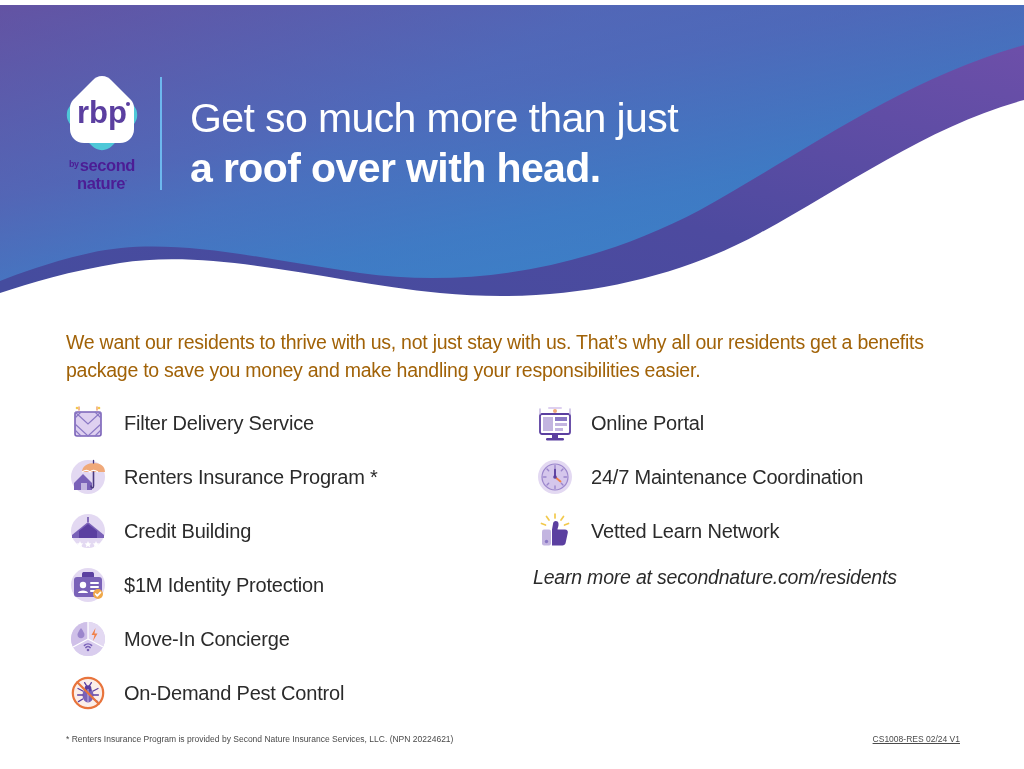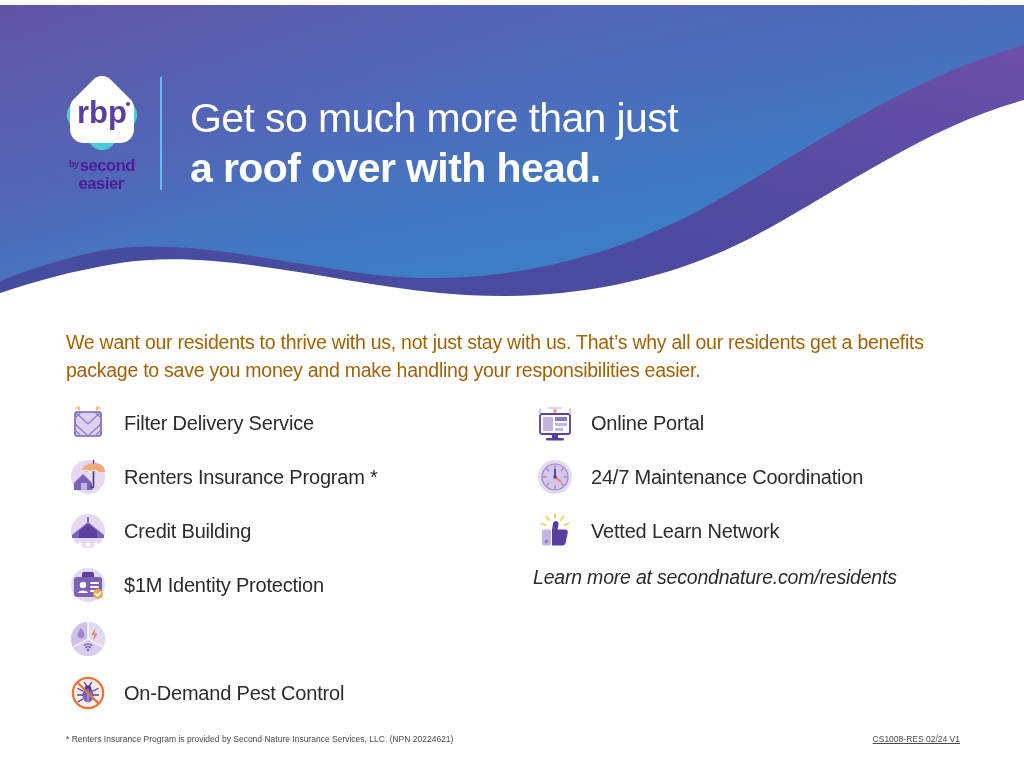--- a/index.html
+++ b/index.html
@@ -240,21 +240,21 @@
                    L12 37 C12 34 13 31 15 29 L35 9 C37 7 40 5 44 5 Z" fill="#ffffff"></path>
           <text x="44" y="52" text-anchor="middle" font-family="Liberation Sans, sans-serif" font-size="31" font-weight="700" fill="#5b3fa0">rbp</text>
           <circle cx="70" cy="33" r="2.0" fill="#5b3fa0"></circle>
         </svg>
       </div>
       <div id="logo-byline">
         <div class="byline-row1">
           <span class="byline-by">by</span><span>second</span>
         </div>
         <div class="byline-row2">
-          <span>easier</span><span class="byline-tm">·</span>
+          <span>nature</span><span class="byline-tm">·</span>
         </div>
       </div>
     </div>
 
     <div id="hero-divider"></div>
 
     <div id="headline">
       <div class="headline-l1">Get so much more than just</div>
       <div class="headline-l2">a roof over with head.</div>
     </div>
@@ -343,20 +343,21 @@
             </g>
             <path d="M13 9 C13 9 9.5 13.5 9.5 15.8 C9.5 17.8 11.1 19.2 13 19.2 C14.9 19.2 16.5 17.8 16.5 15.8 C16.5 13.5 13 9 13 9 Z" fill="#9b86cc"></path>
             <path d="M27.5 9 L23.5 16 L26.5 16 L25 22 L29.5 14.5 L26.5 14.5 Z" fill="#f0814a"></path>
             <g fill="none" stroke="#7a62b8" stroke-width="1.5" stroke-linecap="round">
               <path d="M16.4 26.4 A5.2 5.2 0 0 1 23.6 26.4"></path>
               <path d="M17.8 28.6 A3.2 3.2 0 0 1 22.2 28.6"></path>
             </g>
             <circle cx="20" cy="31" r="1.3" fill="#7a62b8"></circle>
           </svg>
         </span>
+        <span class="benefit-label">Move-In Concierge</span>
       </div>
 
       <div class="benefit-row">
         <span class="benefit-icon">
           <svg width="40" height="40" viewBox="0 0 40 40">
             <circle cx="20" cy="20" r="16" fill="#fbeee9"></circle>
             <ellipse cx="20" cy="22" rx="5.5" ry="7.5" fill="#7a62b8"></ellipse>
             <ellipse cx="20" cy="15.5" rx="3.4" ry="3.2" fill="#5b3fa0"></ellipse>
             <g stroke="#5b3fa0" stroke-width="1.3" stroke-linecap="round" fill="none">
               <path d="M18.5 12.6 L16.6 9.6 M21.5 12.6 L23.4 9.6"></path>

